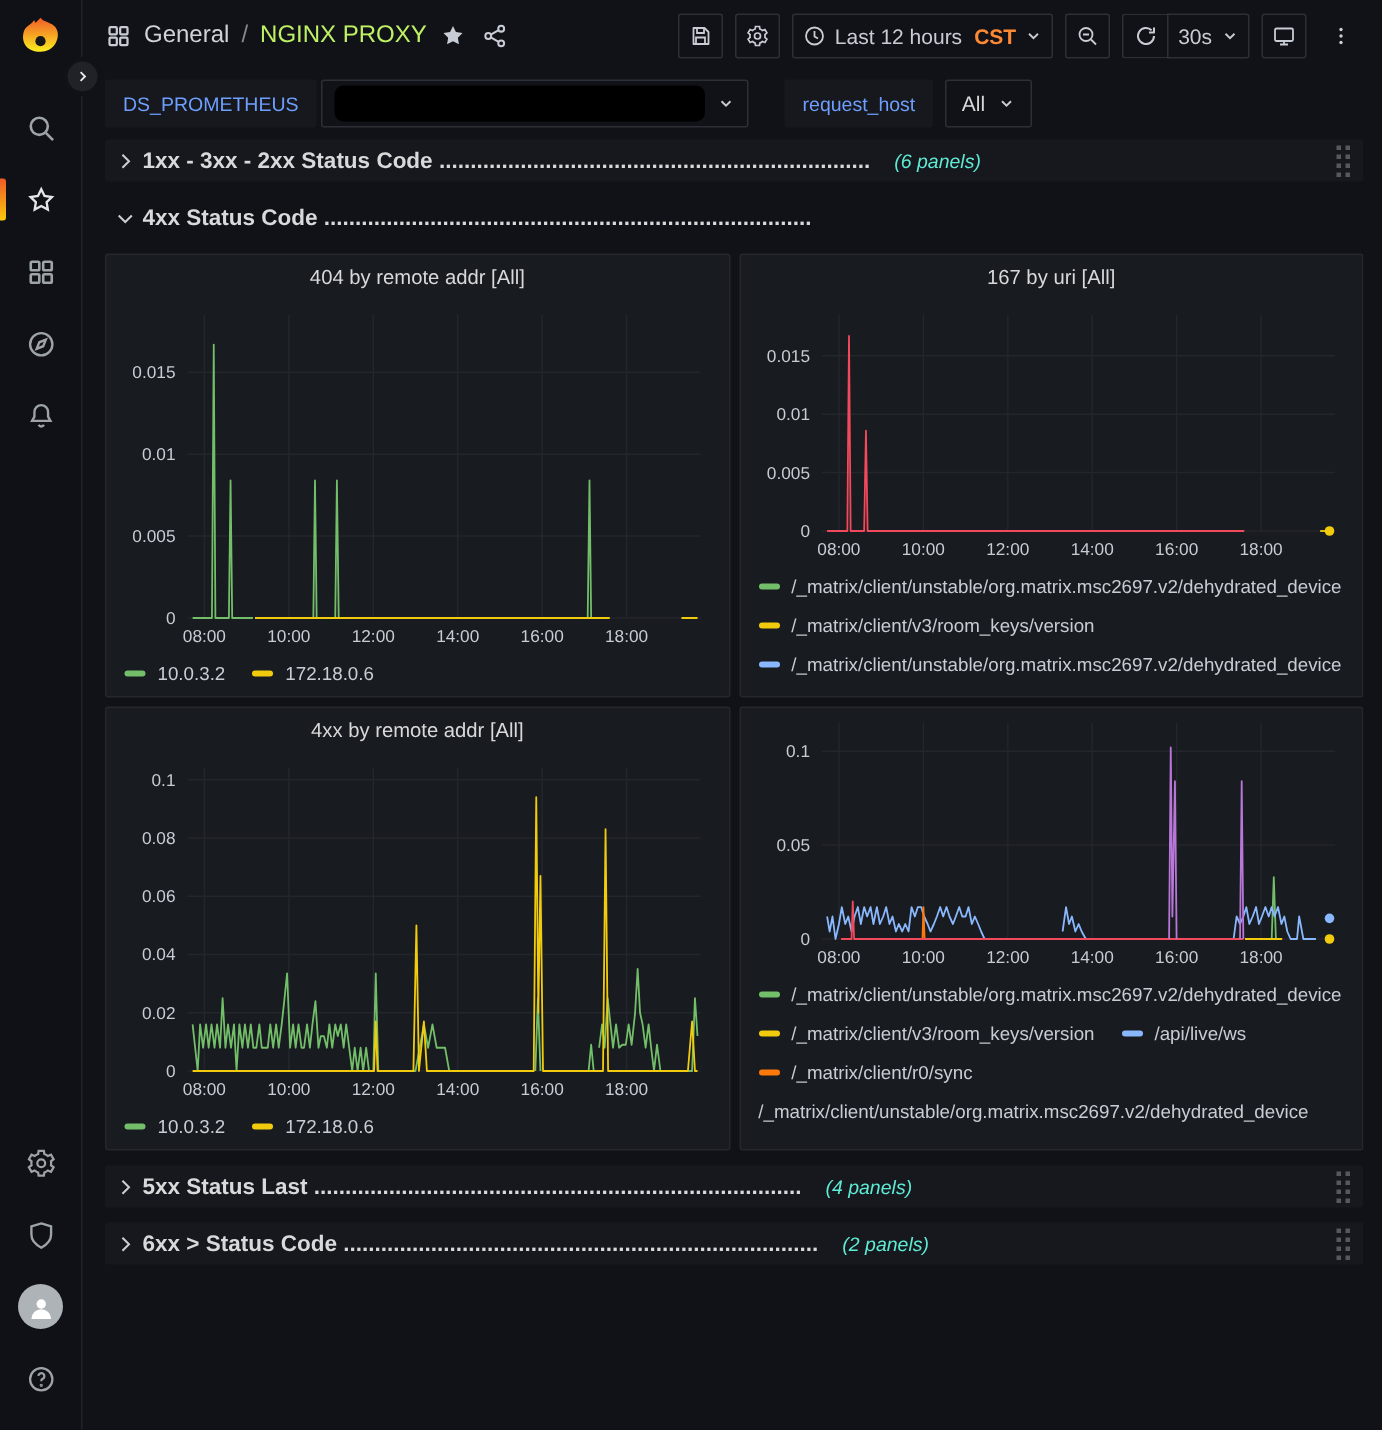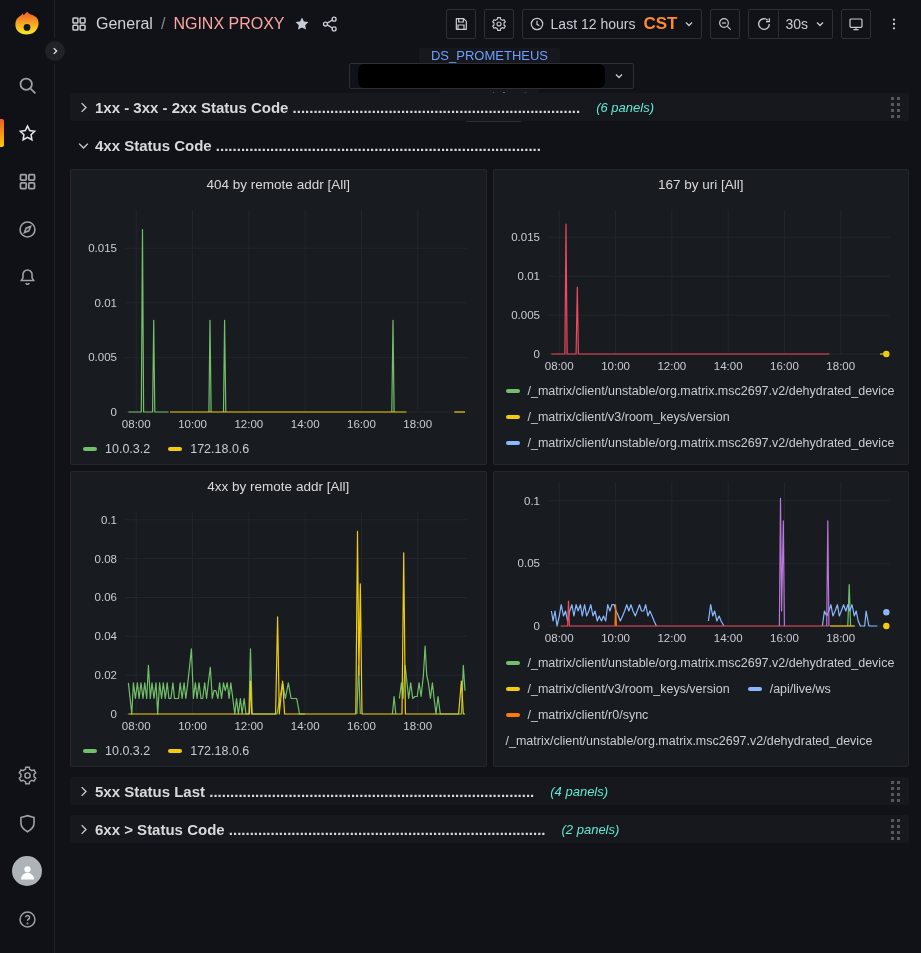--- a/index.html
+++ b/index.html
@@ -26,37 +26,37 @@
     color:#e8eaed; z-index:5; cursor:pointer; }
 
   
   .main { flex:1; display:flex; flex-direction:column; padding:0 12px 16px 15px; min-width:0; }
 
   .topnav { height:48px; display:flex; align-items:center; justify-content:space-between; }
   .crumbs { display:flex; align-items:center; gap:8px; }
   .crumbs svg { width:18px; height:18px; color:#c8ccd4; }
   .crumb-section { font-size:16px; color:#d0d2d6; cursor:pointer; }
   .crumb-sep { font-size:16px; color:#85878c; }
-  .crumb-title { font-size:16px; color:#fca5a5; }
+  .crumb-title { font-size:16px; color:#bef264; }
   .star-filled { color:#f2a20d; }
   .share-ic { color:#aeb3ba; margin-left:2px; }
 
   .nav-actions { display:flex; align-items:center; gap:8px; }
   .btn { height:30px; min-width:30px; padding:0 6px; border:1px solid #2c2f36; border-radius:2px;
     background:transparent; color:#c8ccd4; display:flex; align-items:center; justify-content:center;
     gap:6px; cursor:pointer; font-size:14px; }
   .btn svg { width:16px; height:16px; }
   .btn-group { display:flex; }
   .btn-group .btn:first-child { border-radius:2px 0 0 2px; border-right:none; }
   .btn-group .btn:last-child { border-radius:0 2px 2px 0; }
-  .tz { font-size:17px; font-weight:bold; color:#ff8833; margin-left:2px; }
+  .tz { font-size:14px; font-weight:bold; color:#ff8833; margin-left:2px; }
   .caret { width:12px !important; height:12px !important; }
   .kebab-btn { border:none; padding:0 4px; }
 
-  .submenu { height:42px; display:flex; align-items:center;flex-direction:column; }
+  .submenu { height:42px; display:flex; align-items:center; }
   .var-label { height:32px; display:flex; align-items:center; padding:0 12px; background:#16181d;
     color:#6e9fff; font-size:13px; font-weight:500; border-radius:2px; cursor:pointer; }
   .var-value { height:32px; display:flex; align-items:center; border:1px solid #2c2f36; border-radius:2px;
     margin-left:3px; padding:0 8px; cursor:pointer; }
   .redacted { width:247px; height:24px; background:#000; border-radius:6px; }
   .var-value svg, .var-all svg { width:12px; height:12px; margin-left:8px; color:#c8ccd4; }
   .var-all { height:32px; display:flex; align-items:center; border:1px solid #2c2f36; border-radius:2px;
     padding:0 10px; margin-left:8px; color:#d8d9da; font-size:14px; cursor:pointer; }
   .spacer24 { width:24px; }
 

